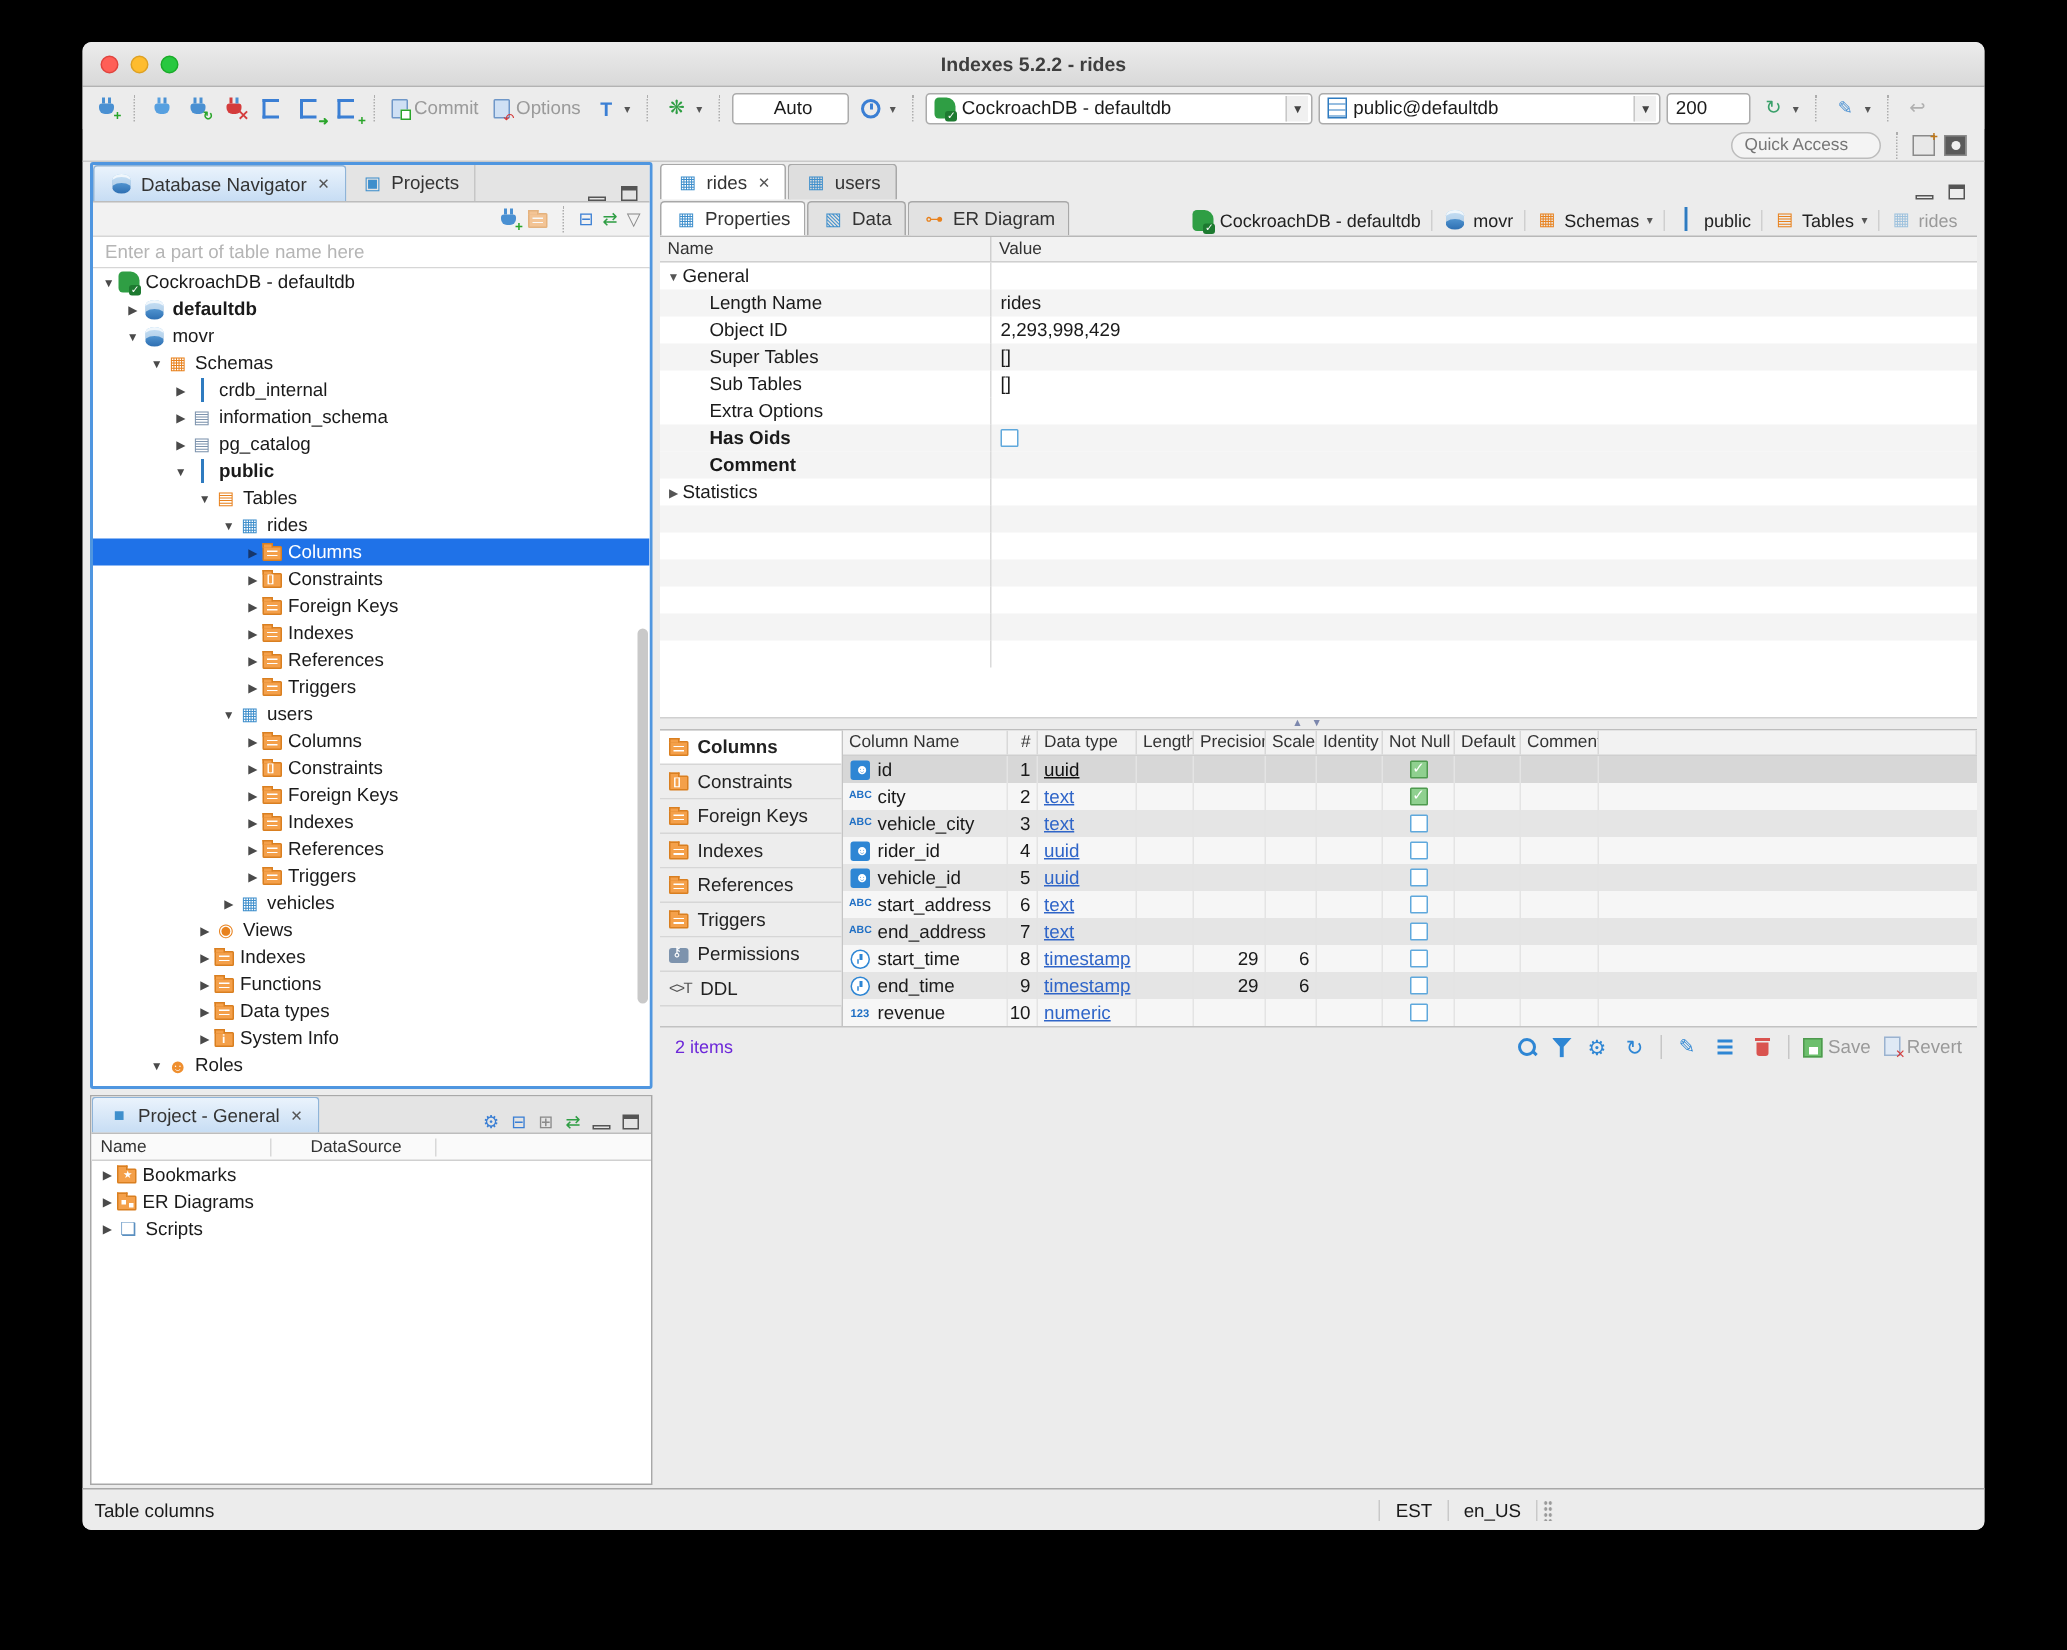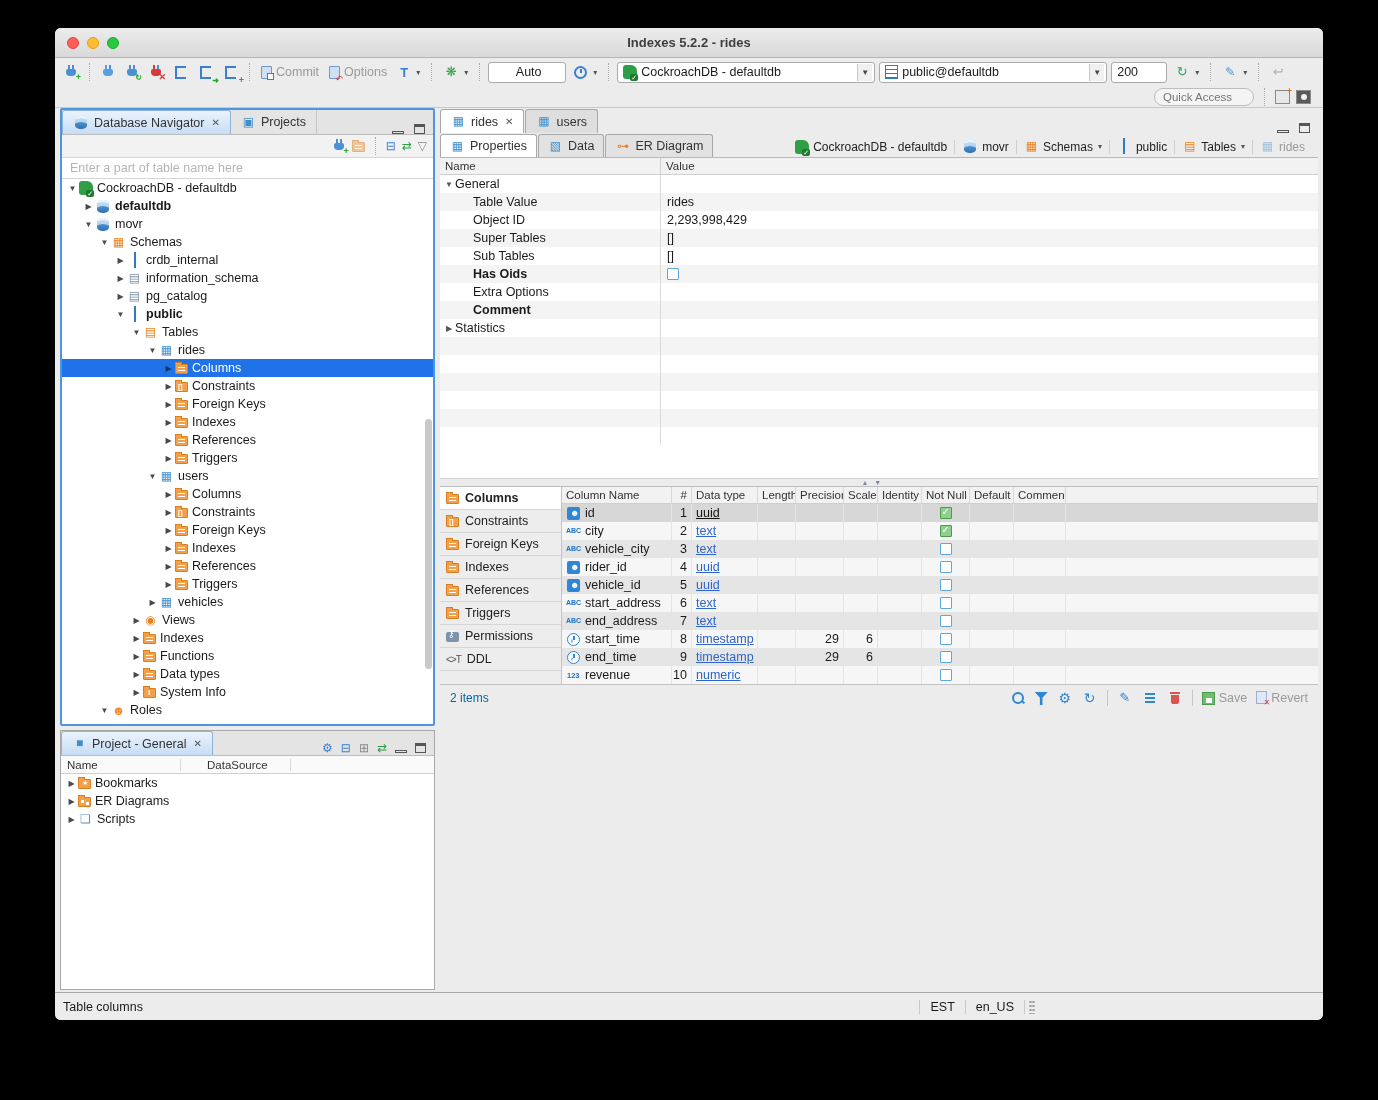--- a/index.html
+++ b/index.html
@@ -236,21 +236,21 @@
   .tic-timestamp::before { content:""; position:absolute; left:1px; top:0; width:11px; height:11px;
     border:1.5px solid #2e86d4; border-radius:50%; background:#fff; }
   .tic-timestamp::after { content:""; position:absolute; left:7px; top:3px; width:1.5px; height:4px;
     background:#2e86d4; box-shadow:-2px 3px 0 -0.5px #2e86d4; }
   .tic-numeric::after { content:"123"; position:absolute; left:1px; top:2px; color:#1f6fc4;
     font-size:7.5px; font-weight:bold; }
 
   
   .gridfoot { height:26px; background:#ececec; border-top:1px solid #c2c2c2; display:flex;
     align-items:center; padding:0 10px; gap:9px; }
-  .items-count { font-size:12px; color:#0369a1; margin-right:auto; }
+  .items-count { font-size:12px; color:#6d28d9; margin-right:auto; }
   .fi { width:16px; height:16px; position:relative; flex:none; }
   .fi-search::before { content:""; position:absolute; left:2px; top:2px; width:8px; height:8px;
     border:2px solid #2e86d4; border-radius:50%; }
   .fi-search::after { content:""; position:absolute; left:11px; top:11px; width:4px; height:2px;
     background:#2e86d4; transform:rotate(45deg); }
   .fi-filter { background:#2e86d4; clip-path:polygon(0 0,100% 0,60% 45%,60% 100%,40% 100%,40% 45%);
     width:13px; height:13px; margin-top:2px; }
   .fi-gear { color:#2e86d4; font-size:14px; line-height:16px; text-align:center; }
   .fi-sync { color:#2e86d4; font-size:14px; line-height:16px; text-align:center; }
   .fi-pencil { color:#2e86d4; font-size:13px; line-height:16px; text-align:center; }
@@ -687,21 +687,21 @@
             <div class="prop-row">
               <span class="p-name">
                 <span class="p-exp">▼</span>
                 <span class="">General</span>
               </span>
               <span class="p-val"></span>
             </div>
             <div class="prop-row stripe">
               <span class="p-name">
                 <span class="p-indent"></span>
-                <span>Table Value</span>
+                <span>Length Name</span>
               </span>
               <span class="p-val">
                 <span>rides</span>
               </span>
             </div>
             <div class="prop-row">
               <span class="p-name">
                 <span class="p-indent"></span>
                 <span>Object ID</span>
               </span>
@@ -720,35 +720,35 @@
             </div>
             <div class="prop-row">
               <span class="p-name">
                 <span class="p-indent"></span>
                 <span>Sub Tables</span>
               </span>
               <span class="p-val">
                 <span>[]</span>
               </span>
             </div>
+            <div class="prop-row">
+              <span class="p-name">
+                <span class="p-indent"></span>
+                <span>Extra Options</span>
+              </span>
+              <span class="p-val"></span>
+            </div>
             <div class="prop-row stripe">
               <span class="p-name">
                 <span class="p-indent"></span>
                 <span class="bold">Has Oids</span>
               </span>
               <span class="p-val">
                 <span class="chk"></span>
               </span>
-            </div>
-            <div class="prop-row">
-              <span class="p-name">
-                <span class="p-indent"></span>
-                <span>Extra Options</span>
-              </span>
-              <span class="p-val"></span>
             </div>
             <div class="prop-row stripe">
               <span class="p-name">
                 <span class="p-indent"></span>
                 <span class="bold">Comment</span>
               </span>
               <span class="p-val"></span>
             </div>
             <div class="prop-row">
               <span class="p-name">

